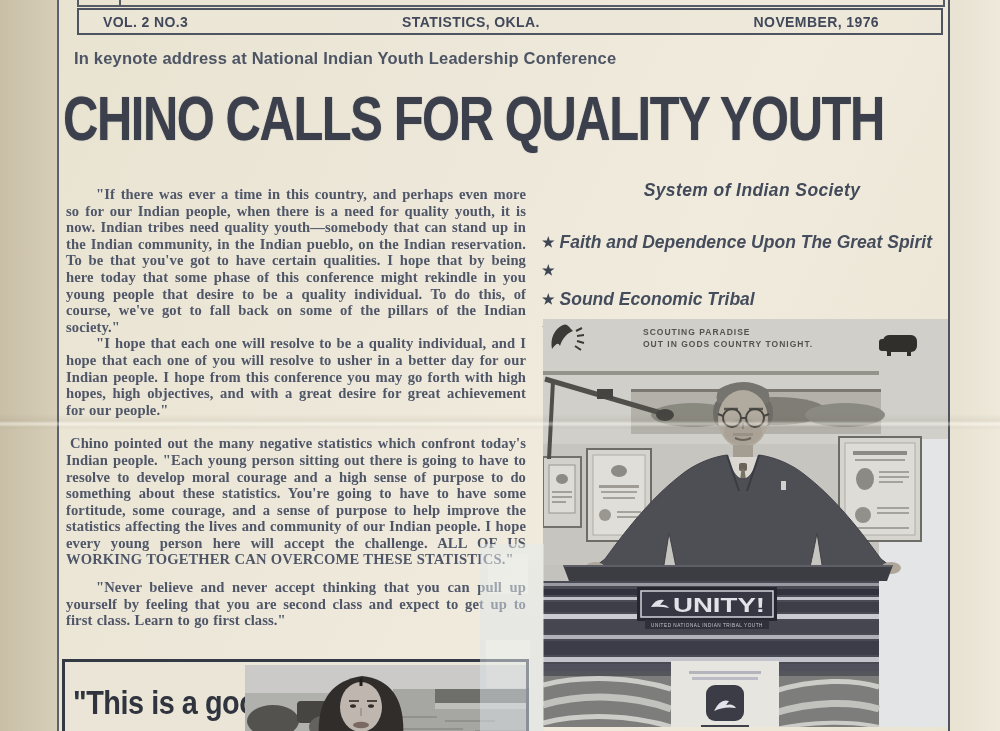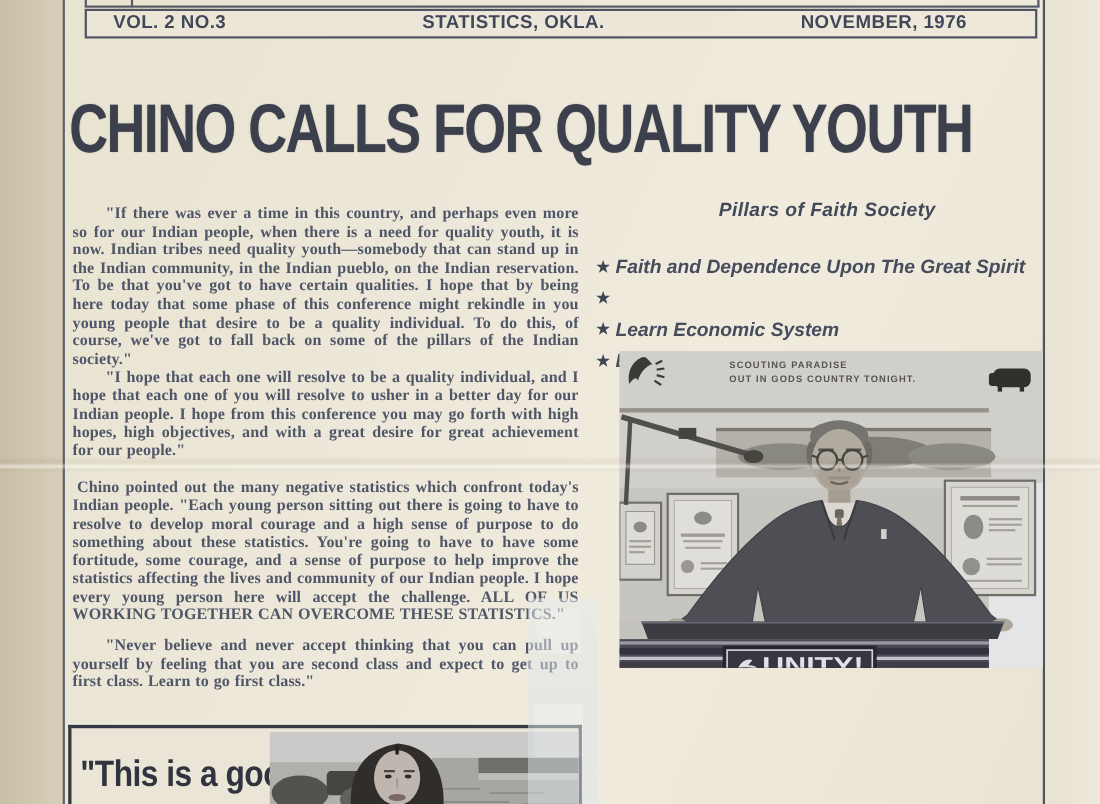--- a/index.html
+++ b/index.html
@@ -19,23 +19,23 @@
     border-right:2px solid #4d545f;
     overflow:hidden;
   }
 
   
   .nameplate-remnant{left:18px;top:0;width:868px;height:5px;border-bottom:2px solid #565c66;}
   .tick{top:0;width:2px;height:6px;background:#565c66;}
   .masthead{
     left:18px;top:8px;width:866px;height:27px;
     border:2px solid #4e5560;background:rgba(236,231,216,.65);
-    display:flex;align-items:flex-start;justify-content:space-between;
+    display:flex;align-items:center;justify-content:space-between;
     padding:0 62px 0 24px;box-sizing:border-box;
-    font-weight:bold;font-size:17px;letter-spacing:.4px;color:#41485a;
+    font-weight:bold;font-size:14px;letter-spacing:.4px;color:#41485a;
   }
 
   
   .kicker{left:15px;top:49px;font-size:16.5px;font-weight:600;color:#4d5464;letter-spacing:.2px;}
   .headline{
     left:4px;top:82px;white-space:nowrap;
     font-weight:bold;font-size:52px;letter-spacing:-1.5px;color:#3b404c;
     transform:scale(.94,1.2);transform-origin:left top;
     text-shadow:0 0 1px rgba(59,64,76,.55);
   }
@@ -50,21 +50,21 @@
   .column p.gap-sm{margin-top:11px;}
   .column p.noindent{text-indent:4px;}
 
   
   .pillars{left:483px;top:180px;width:420px;color:#454d5d;}
   .pillars-title{text-align:center;font-style:italic;font-weight:600;font-size:17.5px;letter-spacing:.4px;margin:0 0 27px 0;color:#424a5a;}
   .pillar{display:flex;align-items:baseline;font-style:italic;font-weight:600;font-size:17.5px;line-height:28px;}
   .pillar .star{font-style:normal;font-size:14px;margin-right:5px;position:relative;top:-1px;color:#3e4553;}
 
   
-  .photo-main{left:504px;top:319px;width:410px;height:288px;overflow:hidden;}
+  .photo-main{left:484px;top:319px;width:410px;height:408px;overflow:hidden;}
   .bottom-box{
     left:3px;top:659px;width:461px;height:80px;
     border:3px solid #343a44;border-bottom:none;background:#eae5d6;overflow:hidden;
   }
   .bottom-quote{
     position:absolute;left:8px;top:22px;white-space:nowrap;
     font-weight:bold;font-size:31px;color:#2f343e;letter-spacing:-.5px;
     transform:scale(.93,1.08);transform-origin:left top;
   }
   .bottom-photo{position:absolute;left:180px;top:3px;width:284px;height:74px;overflow:hidden;}
@@ -91,41 +91,42 @@
     <div class="abs tick" style="left:18px"></div>
     <div class="abs tick" style="left:60px"></div>
     <div class="abs tick" style="left:884px"></div>
 
     <div class="abs masthead">
       <span>VOL. 2 NO.3</span>
       <span>STATISTICS, OKLA.</span>
       <span>NOVEMBER, 1976</span>
     </div>
 
+    <div class="abs kicker">In keynote address at National Indian Youth Leadership Conference</div>
     <div class="abs headline">CHINO CALLS FOR QUALITY YOUTH</div>
 
     <div class="abs column">
       <p class="indent">"If there was ever a time in this country, and perhaps even more so for our Indian people, when there is a need for quality youth, it is now. Indian tribes need quality youth—somebody that can stand up in the Indian community, in the Indian pueblo, on the Indian reservation. To be that you've got to have certain qualities. I hope that by being here today that some phase of this conference might rekindle in you young people that desire to be a quality individual. To do this, of course, we've got to fall back on some of the pillars of the Indian society."</p>
       <p class="indent">"I hope that each one will resolve to be a quality individual, and I hope that each one of you will resolve to usher in a better day for our Indian people. I hope from this conference you may go forth with high hopes, high objectives, and with a great desire for great achievement for our people."</p>
       <p class="noindent gap-lg">Chino pointed out the many negative statistics which confront today's Indian people. "Each young person sitting out there is going to have to resolve to develop moral courage and a high sense of purpose to do something about these statistics. You're going to have to have some fortitude, some courage, and a sense of purpose to help improve the statistics affecting the lives and community of our Indian people. I hope every young person here will accept the challenge. ALL OF US WORKING TOGETHER CAN OVERCOME THESE STATISTICS."</p>
       <p class="indent gap-sm">"Never believe and never accept thinking that you can pull up yourself by feeling that you are second class and expect to get up to first class. Learn to go first class."</p>
     </div>
 
     <div class="abs pillars">
-      <div class="pillars-title">Pillars of Faith Society</div>
+      <div class="pillars-title">System of Indian Society</div>
       <div class="pillar">
         <span class="star">★</span>
         <span>Faith and Dependence Upon The Great Spirit</span>
       </div>
       <div class="pillar">
         <span class="star">★</span>
       </div>
       <div class="pillar">
         <span class="star">★</span>
-        <span>Learn Economic System</span>
+        <span>Sound Economic Tribal</span>
       </div>
       <div class="pillar">
         <span class="star">★</span>
         <span>Limited Tribal Sovereignty</span>
       </div>
     </div>
 
     <div class="abs photo-main">
       <svg width="410" height="412" viewBox="0 0 410 412">
         <rect x="0" y="0" width="410" height="412" fill="#d9d6cf"></rect>

